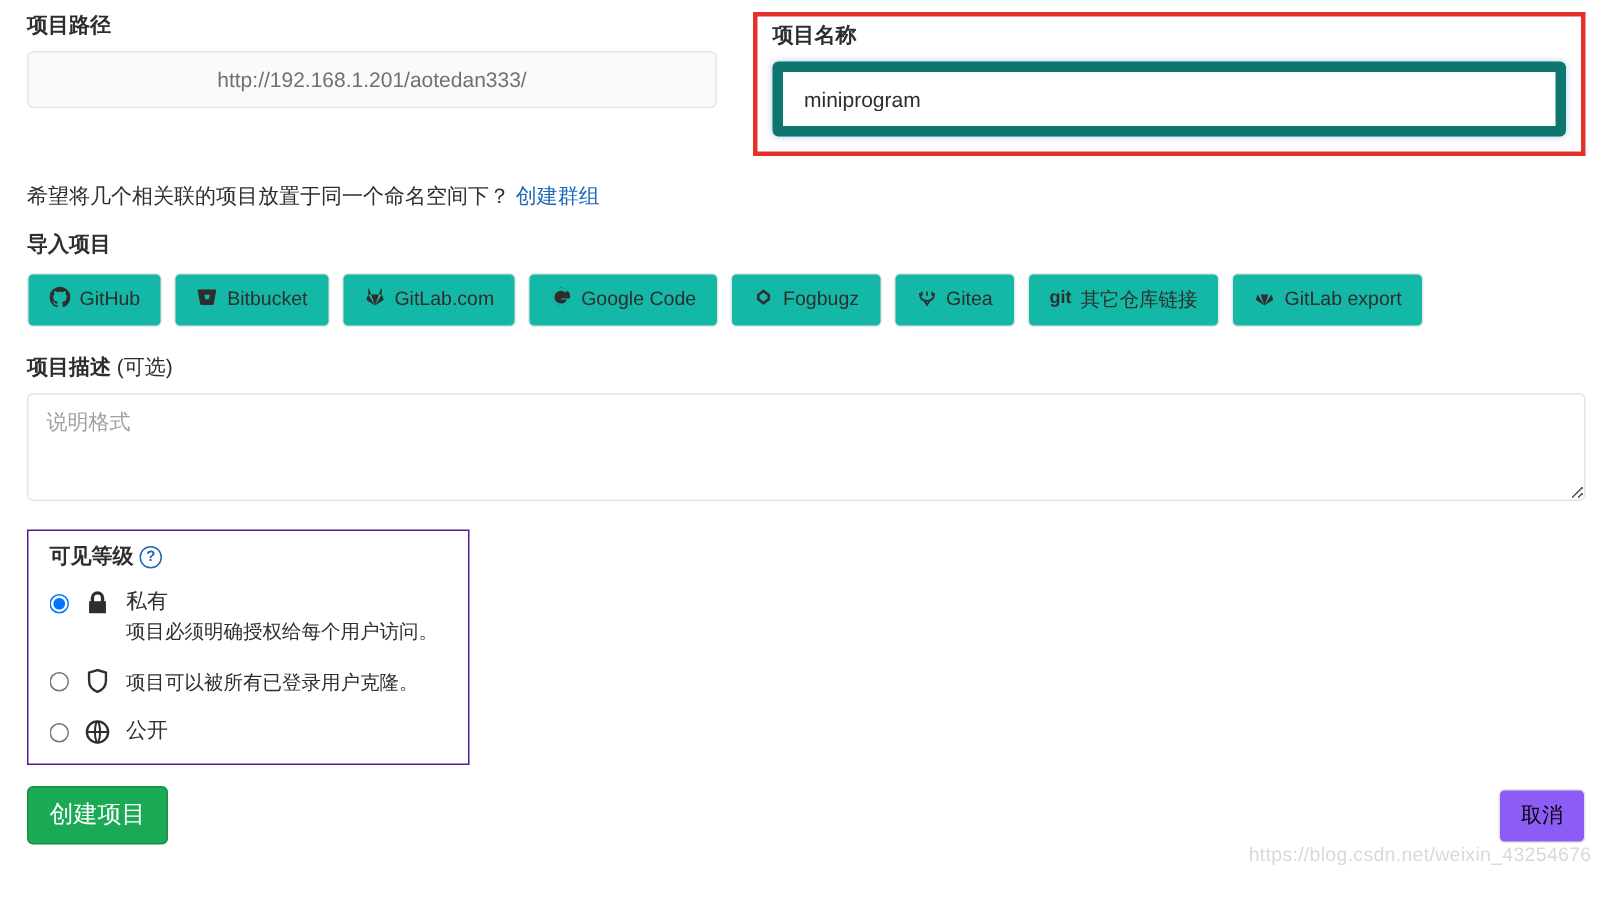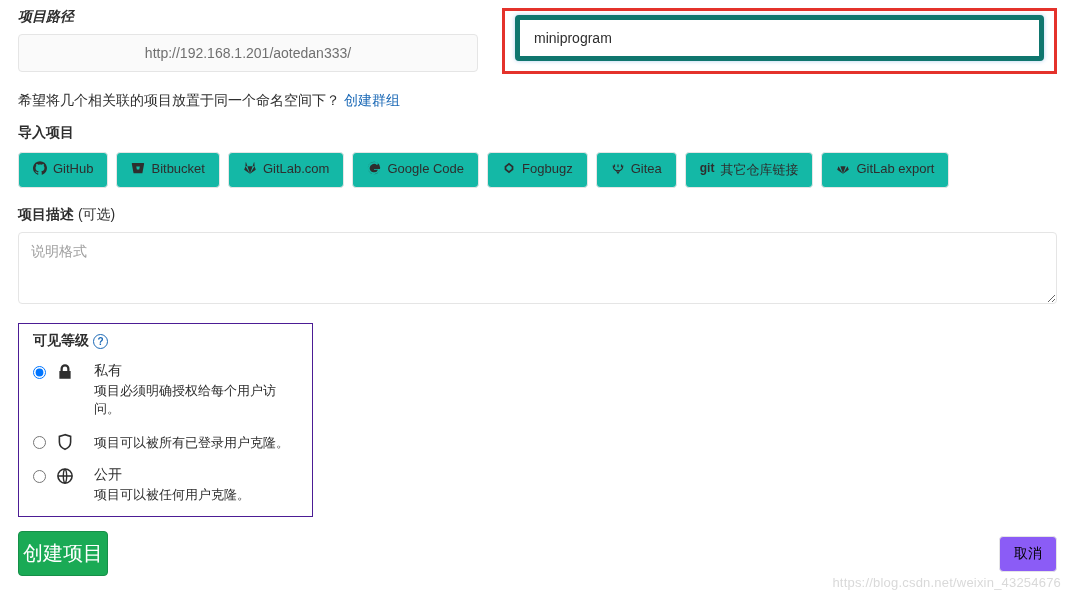--- a/index.html
+++ b/index.html
@@ -17,35 +17,34 @@
   .col-name {
     flex: 1;
     border: 3px solid #e4322b;
     padding: 4px 10px 10px 10px;
   }
   label.field-label {
     display: block;
     font-weight: 600;
     color: #2e2e2e;
     margin-bottom: 8px;
-    font-style: italic;
   }
   .path-box {
     background: #fafafa;
     border: 1px solid #e5e5e5;
     border-radius: 4px;
     padding: 10px 0;
     color: #707070;
     text-align: center;
     font-size: 14px;
   }
   .name-input {
     width: 100%;
     padding: 10px 14px;
-    border: 5px solid #0f766e;
+    border: 7px solid #0f766e;
     border-radius: 4px;
     box-shadow: 0 0 4px rgba(31,120,209,.35);
     font-size: 14px;
     color: #2e2e2e;
     outline: none;
   }
   .hint-line { margin: 6px 0 14px 0; color: #2e2e2e; }
   .hint-line a { color: #1b69b6; text-decoration: none; }
   .section-label {
     font-weight: 600;
@@ -96,37 +95,37 @@
   }
   .help-icon {
     display:inline-flex; align-items:center; justify-content:center;
     width:15px; height:15px; border-radius:50%;
     border:1.5px solid #1b69b6; color:#1b69b6;
     font-size:10px; font-weight:700;
   }
   .vis-option { display: flex; align-items: flex-start; gap: 10px; margin-bottom: 14px; }
   .vis-option:last-child { margin-bottom: 0; }
   .vis-option input[type=radio] { margin-top: 4px; }
-  .vis-body { display:flex; align-items:flex-start; gap:20px; }
+  .vis-body { display:flex; align-items:flex-start; gap:10px; }
   .vis-body svg { width:18px; height:18px; margin-top:1px; flex-shrink:0; }
   .vis-text .t1 { color:#2e2e2e; }
   .vis-text .t2 { color:#2e2e2e; font-size:13px; margin-top:2px; }
   .footer-row {
     margin-top: 14px;
     display: flex;
     justify-content: space-between;
     align-items: center;
   }
   .btn-primary {
     background: #1aaa55;
     color: #fff;
     border: 1px solid #168f48;
     border-radius: 4px;
-    padding: 8px 4px;
-    font-size: 20px;
+    padding: 8px 14px;
+    font-size: 16px;
     cursor: pointer;
   }
   .btn-cancel {
     background: #8b5cf6;
     border: 1px solid #e5e5e5;
     border-radius: 4px;
     padding: 8px 14px;
     font-size: 14px;
     cursor: pointer;
   }
@@ -145,20 +144,21 @@
 
 
 
 
 <div class="row-top">
   <div class="col-path">
     <label class="field-label">项目路径</label>
     <div class="path-box">http://192.168.1.201/aotedan333/</div>
   </div>
   <div class="col-name">
+    <label class="field-label">项目名称</label>
     <input class="name-input" type="text" value="miniprogram" style="">
   </div>
 </div>
 
 
 <p class="hint-line">
   <span>希望将几个相关联的项目放置于同一个命名空间下？</span>
   <a href="#">创建群组</a>
 </p>
 
@@ -254,21 +254,20 @@
 
   <div class="vis-option">
     <input type="radio" name="vis" style="">
     <div class="vis-body">
       <svg viewBox="0 0 16 16">
           <circle cx="8" cy="8" r="6.3" fill="none" stroke="#2e2e2e" stroke-width="1.4"></circle>
           <path fill="none" stroke="#2e2e2e" stroke-width="1.2" d="M1.7 8h12.6M8 1.7c2 1.8 2 10.8 0 12.6M8 1.7c-2 1.8-2 10.8 0 12.6"></path>
         </svg>
       <div class="vis-text">
         <div class="t1">公开</div>
-        <div class="t2">项目可以被任何用户克隆。</div>
       </div>
     </div>
   </div>
 </div>
 
 
 <div class="footer-row">
   <button class="btn-primary">创建项目</button>
   <button class="btn-cancel">取消</button>
 </div>

